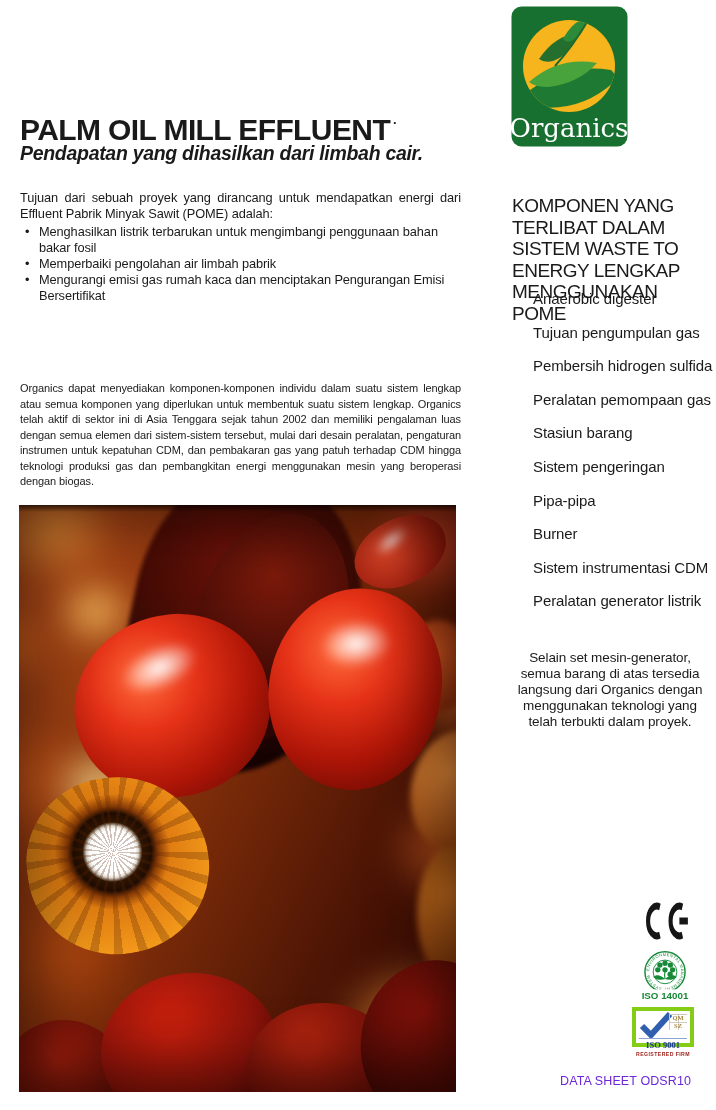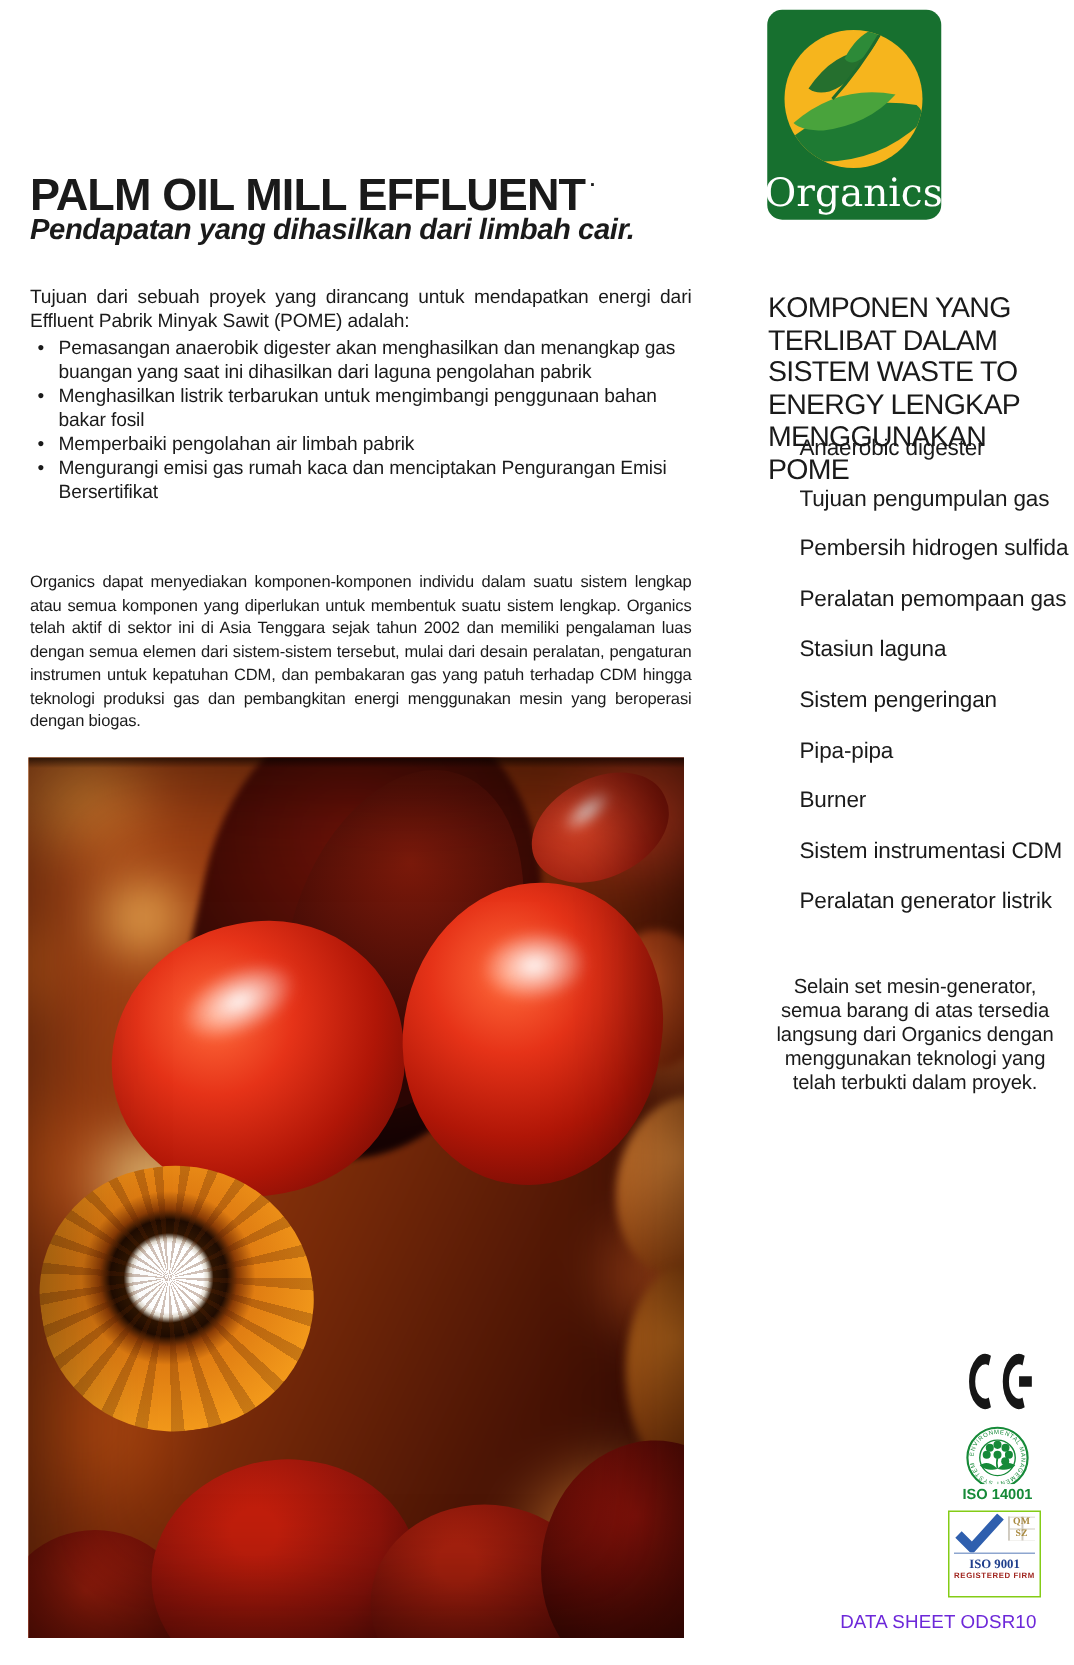--- a/index.html
+++ b/index.html
@@ -87,22 +87,22 @@
                 font-weight:normal;line-height:21.6px;letter-spacing:-0.5px;}
   .side-list{position:absolute;left:512px;top:291px;width:202px;margin:0;padding:0;
              list-style:none;}
   .side-list li{font-size:15px;line-height:15.6px;margin-bottom:18px;letter-spacing:-0.1px;margin-left:21px;}
   .side-note{position:absolute;left:512px;top:636px;width:196px;font-size:13.5px;
              line-height:16.2px;letter-spacing:-0.1px;text-align:center;}
 
   
   .ce{position:absolute;left:644px;top:901px;width:48px;height:40px;}
   .iso14001{position:absolute;left:629px;top:948px;width:72px;height:56px;}
-  .iso9001{position:absolute;left:632px;top:1007px;width:62px;height:58px;background:#fff;
-           border:1px solid #84cc16;box-sizing:border-box;}
+  .iso9001{position:absolute;left:632px;top:1007px;width:62px;height:40px;background:#fff;
+           border:4px solid #84cc16;box-sizing:border-box;}
   .iso9001 .divider{position:absolute;left:3px;right:3px;top:27px;height:1px;background:#8ea6cf;}
   .iso9001 .iso-label{position:absolute;left:0;right:0;top:29px;text-align:center;
         color:#1f3e8c;font-weight:bold;font-size:8.5px;font-family:"Liberation Serif",serif;}
   .iso9001 .reg{position:absolute;left:0;right:0;top:40px;text-align:center;color:#a0251f;
         font-size:5.2px;font-weight:bold;letter-spacing:0.4px;}
   .iso9001 .emblem{position:absolute;right:3px;top:3px;width:18px;height:16px;
         color:#a8893f;font-family:"Liberation Serif",serif;font-weight:bold;font-size:6.5px;
         line-height:7.5px;text-align:center;
         background-image:linear-gradient(#cfcabf 1px,transparent 1px),
                          linear-gradient(90deg,#cfcabf 1px,transparent 1px);
@@ -114,21 +114,20 @@
 <body>
 
 <div class="page">
 
   <h1 class="title"><span>PALM OIL MILL EFFLUENT</span><span class="tdot">.</span></h1>
   <h2 class="subtitle">Pendapatan yang dihasilkan dari limbah cair.</h2>
 
   <p class="intro">Tujuan dari sebuah proyek yang dirancang untuk mendapatkan energi dari Effluent Pabrik Minyak Sawit (POME) adalah:</p>
 
   <ul class="bullets">
-      <li><span>Pemasangan anaerobik digester akan menghasilkan dan menangkap gas buangan yang saat ini dihasilkan dari laguna pengolahan pabrik</span></li>
       <li><span>Menghasilkan listrik terbarukan untuk mengimbangi penggunaan bahan bakar fosil</span></li>
       <li><span>Memperbaiki pengolahan air limbah pabrik</span></li>
       <li><span>Mengurangi emisi gas rumah kaca dan menciptakan Pengurangan Emisi Bersertifikat</span></li>
     </ul>
 
   <p class="main-par">Organics dapat menyediakan komponen-komponen individu dalam suatu sistem lengkap atau semua komponen yang diperlukan untuk membentuk suatu sistem lengkap. Organics telah aktif di sektor ini di Asia Tenggara sejak tahun 2002 dan memiliki pengalaman luas dengan semua elemen dari sistem-sistem tersebut, mulai dari desain peralatan, pengaturan instrumen untuk kepatuhan CDM, dan pembakaran gas yang patuh terhadap CDM hingga teknologi produksi gas dan pembangkitan energi menggunakan mesin yang beroperasi dengan biogas.</p>
 
   <div class="photo">
     <div class="ph-bg"></div>
     <div class="dkc"></div>
@@ -174,21 +173,21 @@
     </svg>
   </div>
 
   <h3 class="side-heading">KOMPONEN YANG TERLIBAT DALAM SISTEM WASTE TO ENERGY LENGKAP MENGGUNAKAN POME</h3>
 
   <ul class="side-list">
       <li><span>Anaerobic digester</span></li>
       <li><span>Tujuan pengumpulan gas</span></li>
       <li><span>Pembersih hidrogen sulfida</span></li>
       <li><span>Peralatan pemompaan gas</span></li>
-      <li><span>Stasiun laguna</span></li>
+      <li><span>Stasiun barang</span></li>
       <li><span>Sistem pengeringan</span></li>
       <li><span>Pipa-pipa</span></li>
       <li><span>Burner</span></li>
       <li><span>Sistem instrumentasi CDM</span></li>
       <li><span>Peralatan generator listrik</span></li>
     </ul>
 
   <p class="side-note">Selain set mesin-generator, semua barang di atas tersedia langsung dari Organics dengan menggunakan teknologi yang telah terbukti dalam proyek.</p>
 
   <div class="ce" aria-label="CE">

